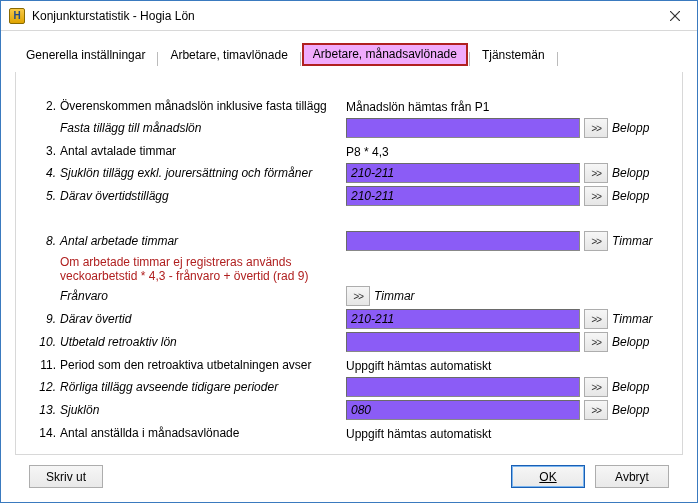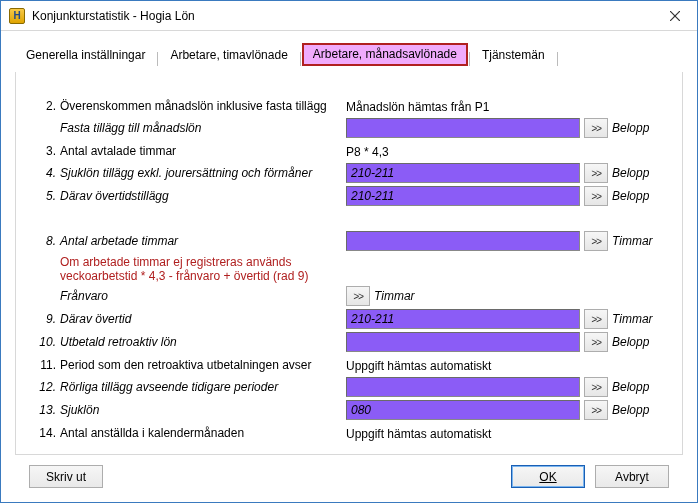--- a/index.html
+++ b/index.html
@@ -292,21 +292,21 @@
       <div class="lbl">Sjuklön</div>
       <div class="valcol">
         <input class="field" value="080" style="">
         <div class="arrowbtn">&gt;&gt;</div>
         <div class="unit">Belopp</div>
       </div>
     </div>
 
     <div class="row">
       <div class="num">14.</div>
-      <div class="lbl">Antal anställda i kalendermånaden</div>
+      <div class="lbl">Antal anställda i månadsavlönade</div>
       <div class="valcol">
           <span class="static">Uppgift hämtas automatiskt</span>
         </div>
     </div>
 
   </div>
 
   <div class="footer">
     <button class="btn">
       <span>Skriv ut</span>

